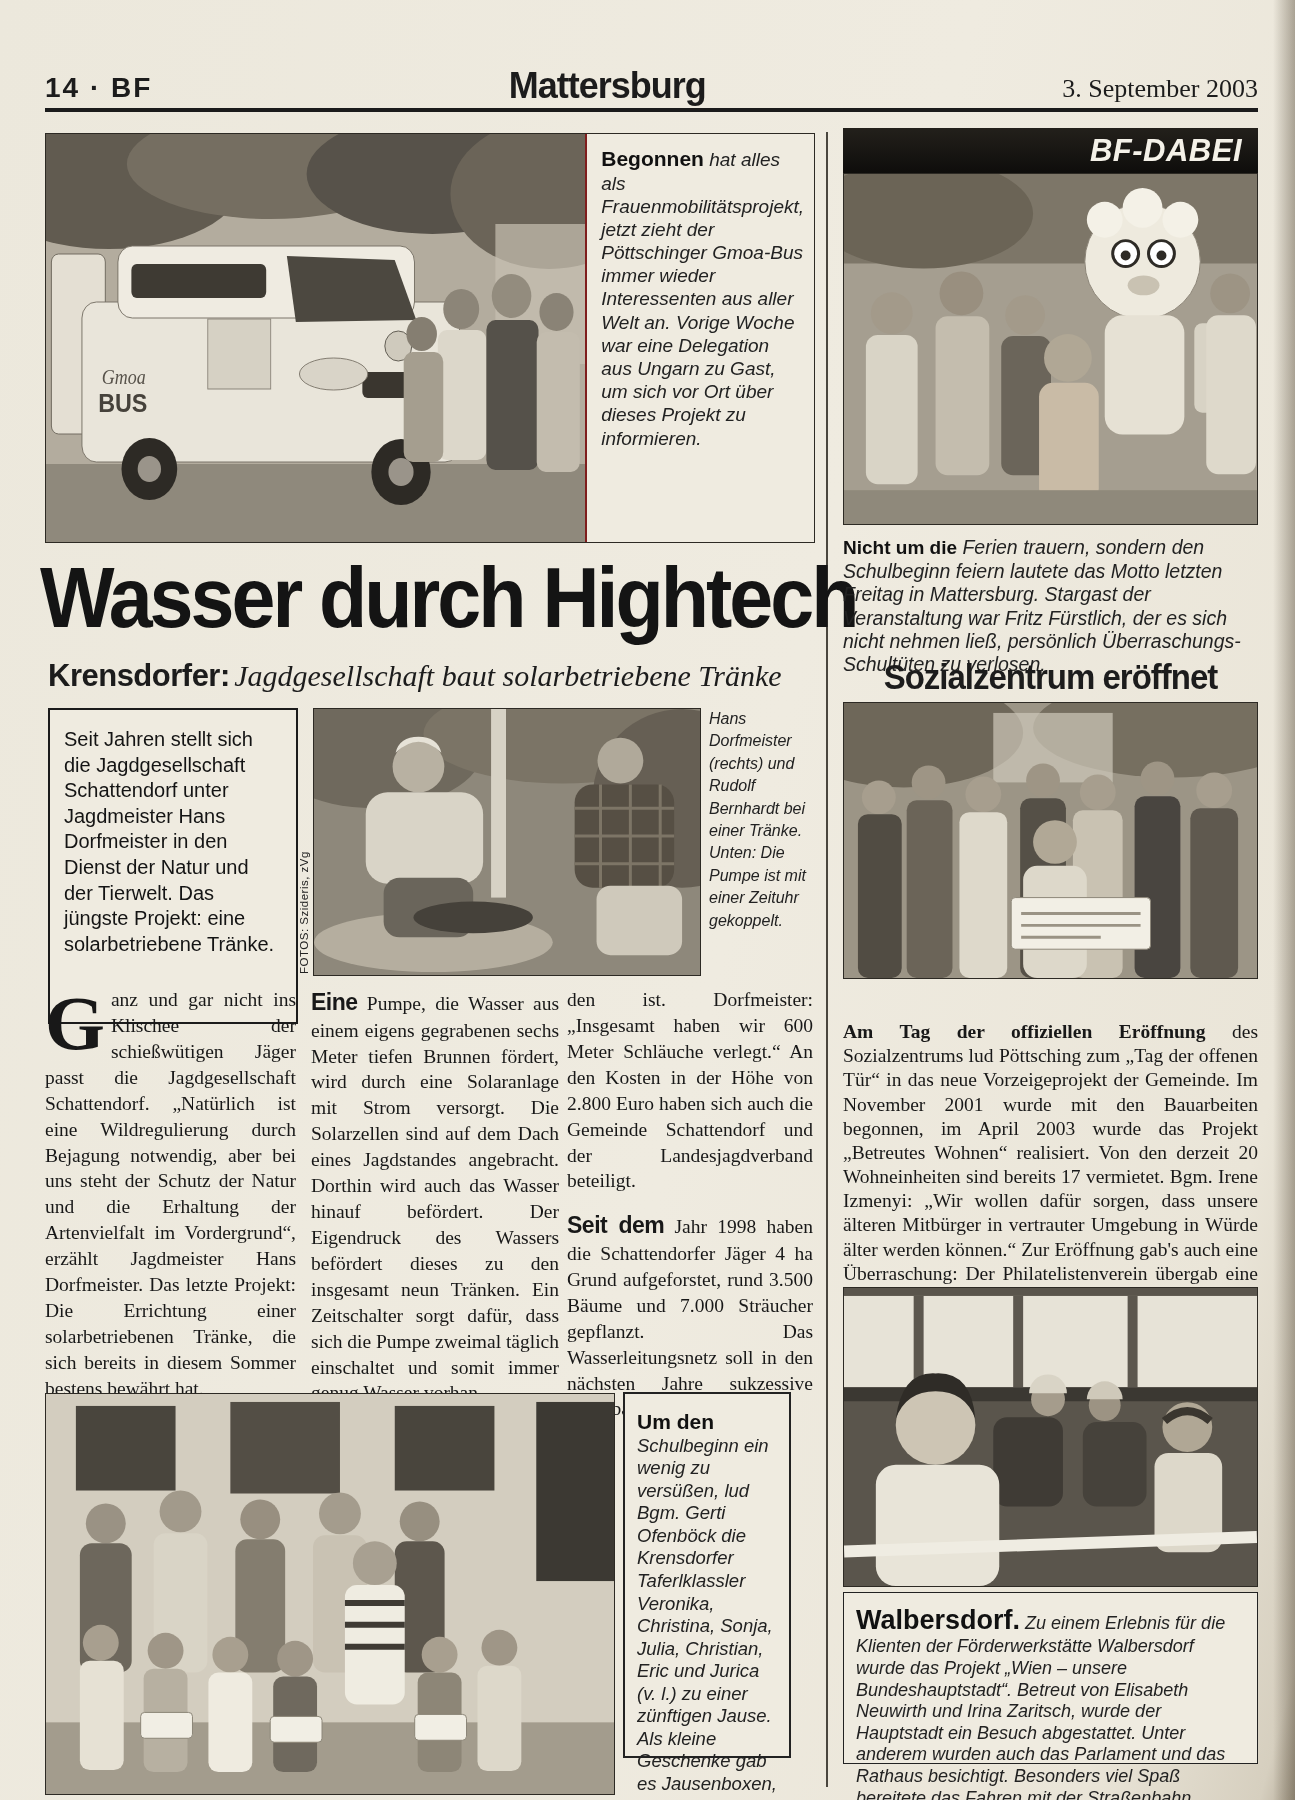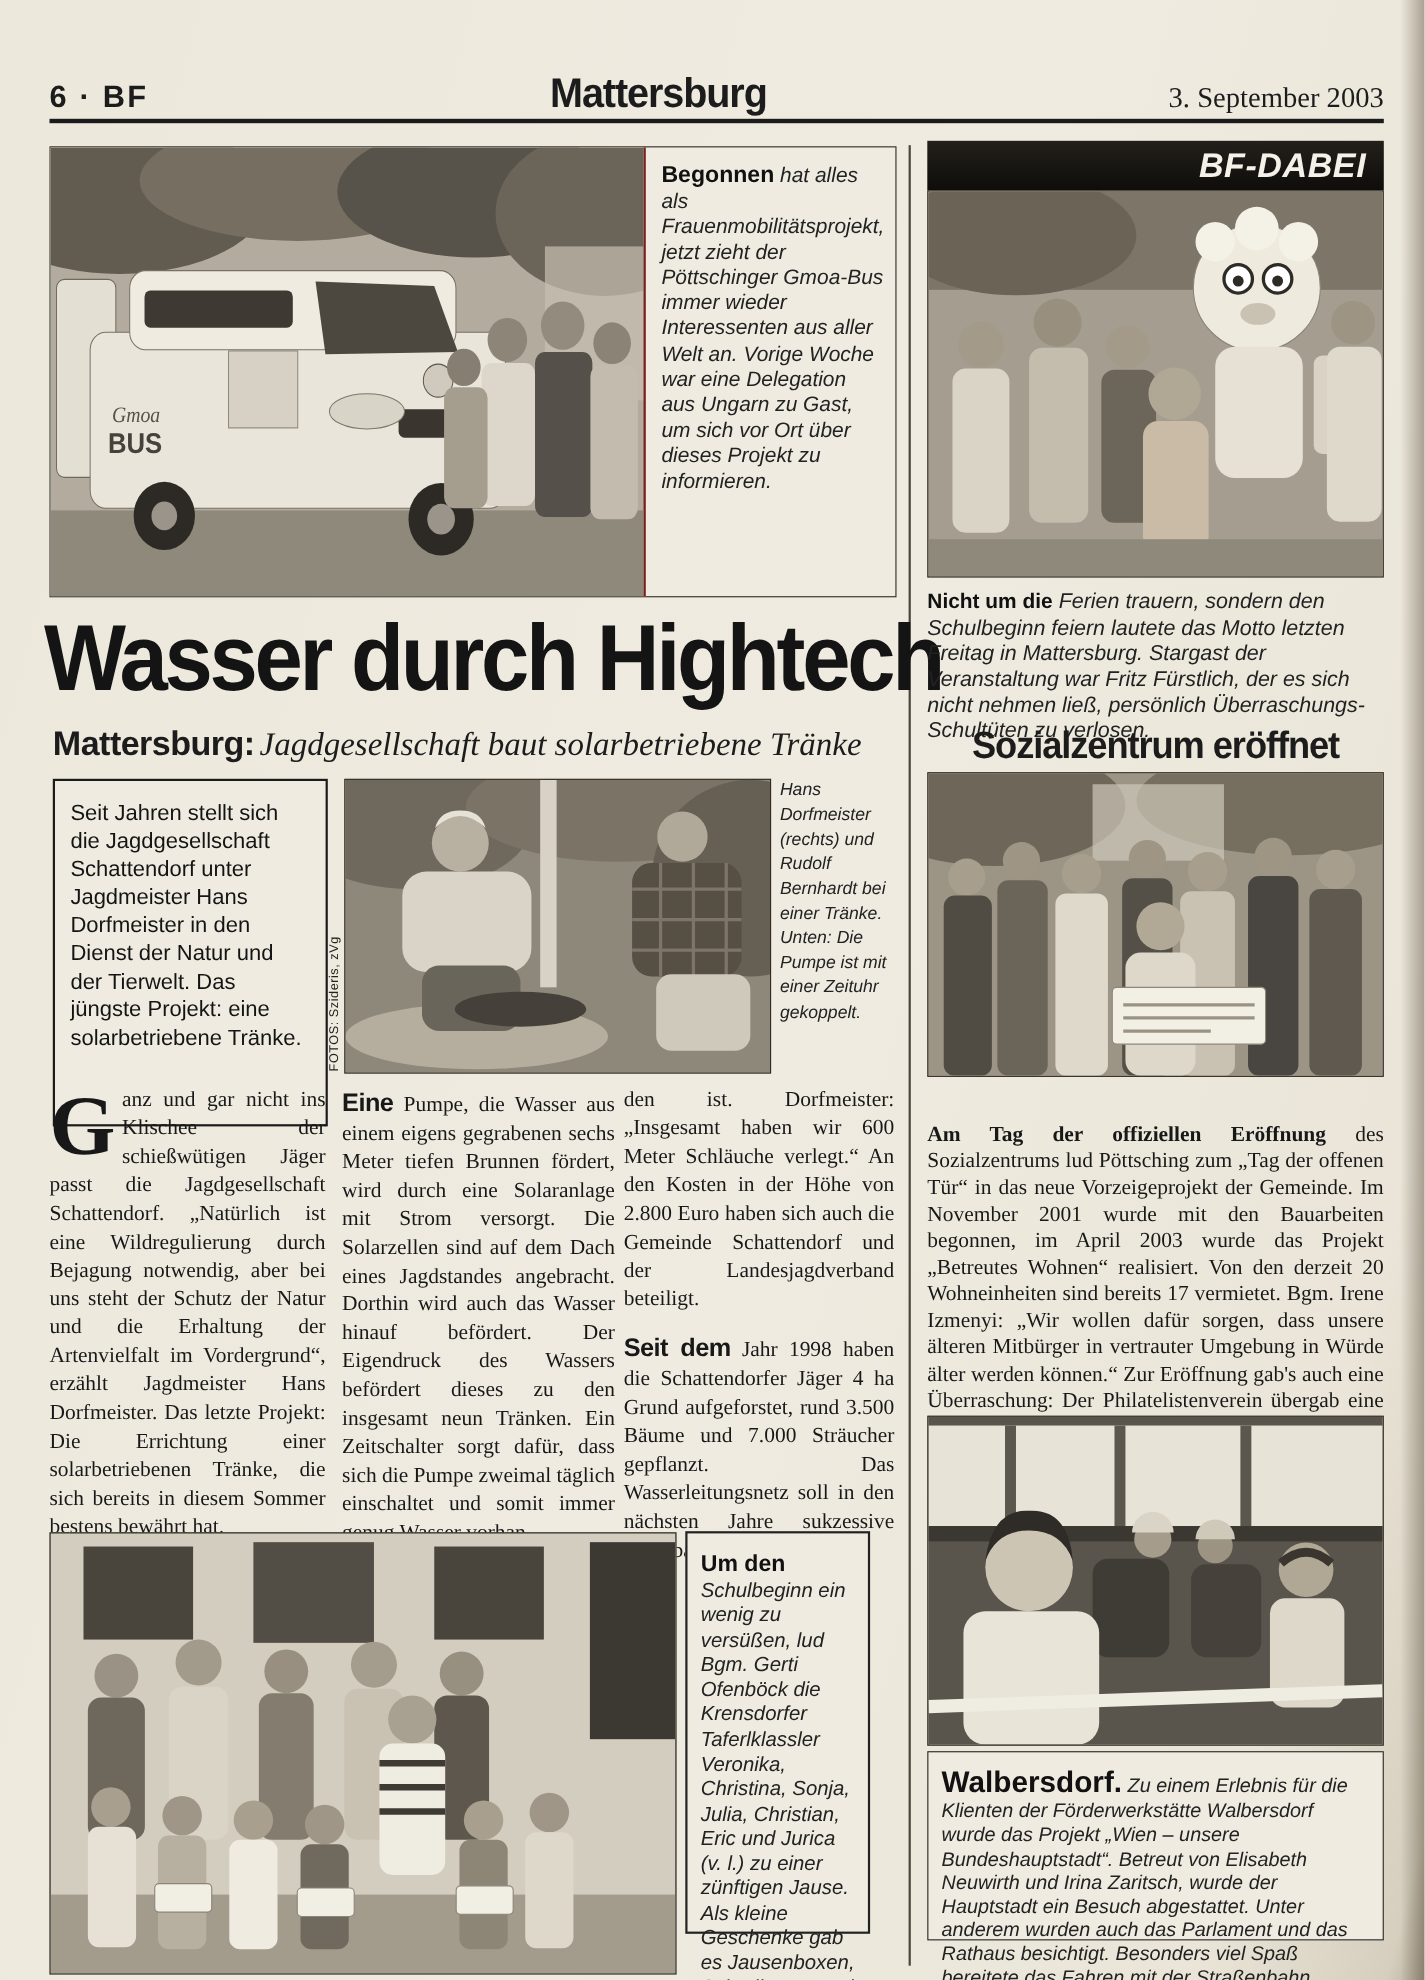--- a/index.html
+++ b/index.html
@@ -81,21 +81,21 @@
   .walb-caption{position:absolute; left:843px; top:1592px; width:415px; height:172px;
     border:1.5px solid #222; padding:11px 12px; font-style:italic; font-size:18px; line-height:1.2; color:#222; background:#efebe0;}
   .walb-caption .cap-lead{font-size:27px;}
 </style>
 </head>
 <body>
 
 <div class="page">
 
   <div class="masthead">
-    <span class="page-num">6 · BF</span>
+    <span class="page-num">14 · BF</span>
     <span class="section-title">Mattersburg</span>
     <span class="date">3. September 2003</span>
   </div>
   <div class="head-rule"></div>
   <div class="v-divider"></div>
 
   <div class="bus-block">
     <div class="photo bus-photo">
       <svg viewBox="0 0 600 408" preserveAspectRatio="none">
         <rect width="600" height="408" fill="#b3ac9e"></rect>
@@ -135,21 +135,21 @@
       </svg>
     </div>
     <div class="bus-caption">
       <span class="cap-lead">Begonnen</span>
       <span>hat alles als Frauenmobilitätsprojekt, jetzt zieht der Pöttschinger Gmoa-Bus immer wieder Interessenten aus aller Welt an. Vorige Woche war eine Delegation aus Ungarn zu Gast, um sich vor Ort über dieses Projekt zu informieren.</span>
     </div>
   </div>
 
   <div class="headline">Wasser durch Hightech</div>
   <div class="subhead">
-    <span class="loc">Mattersburg:</span>
+    <span class="loc">Krensdorfer:</span>
     <span class="rest">Jagdgesellschaft baut solarbetriebene Tränke</span>
   </div>
 
   <div class="intro-box">Seit Jahren stellt sich die Jagdgesellschaft Schattendorf unter Jagdmeister Hans Dorfmeister in den Dienst der Natur und der Tierwelt. Das jüngste Projekt: eine solarbetriebene Tränke.</div>
 
   <div class="photo-credit">FOTOS: Szideris, zVg</div>
 
   <div class="photo frame traenke-photo">
     <svg viewBox="0 0 388 268" preserveAspectRatio="none">
       <rect width="388" height="268" fill="#8e887b"></rect>

